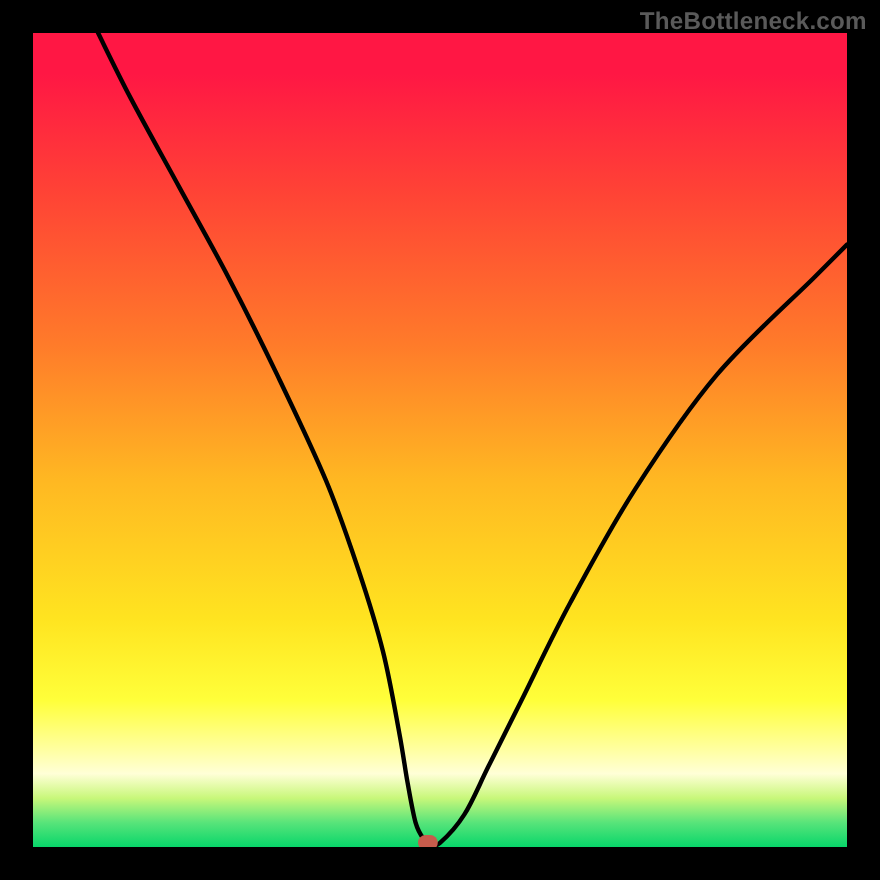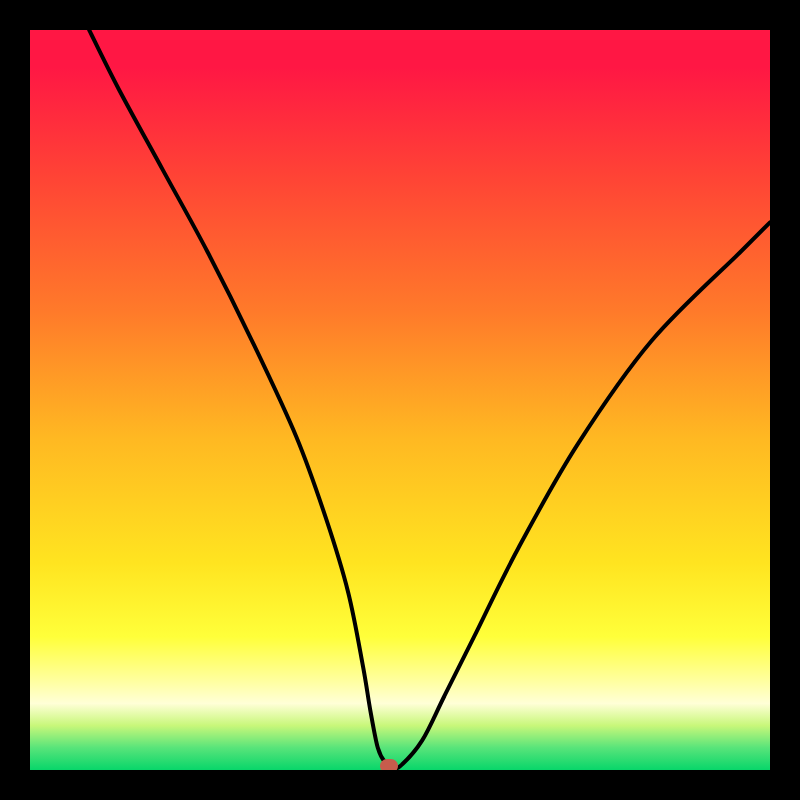--- a/index.html
+++ b/index.html
@@ -70,20 +70,21 @@
     background: #c75c4c;
     border-radius: 7px;
     transform: translate(-50%, -50%);
     z-index: 3;
   }
 </style>
 </head>
 <body>
 
 <div class="frame">
+  <div class="watermark">TheBottleneck.com</div>
 
   <div class="plot-area">
     <div class="gradient"></div>
 
     <svg class="curve" viewBox="0 0 740 740" preserveAspectRatio="none">
       <path id="curve-path" fill="none" stroke="#000" stroke-width="4" stroke-linecap="round" stroke-linejoin="round" d="M 59.20 0.00 C 64.13 9.87, 76.47 35.77, 88.80 59.20 C 101.13 82.63, 118.40 113.47, 133.20 140.60 C 148.00 167.73, 162.80 193.63, 177.60 222.00 C 192.40 250.37, 207.20 279.97, 222.00 310.80 C 236.80 341.63, 254.07 377.40, 266.40 407.00 C 278.73 436.60, 287.37 462.50, 296.00 488.40 C 304.63 514.30, 312.03 537.73, 318.20 562.40 C 324.37 587.07, 329.30 616.67, 333.00 636.40 C 336.70 656.13, 337.93 667.23, 340.40 680.80 C 342.87 694.37, 345.33 709.17, 347.80 717.80 C 350.27 726.43, 352.73 729.52, 355.20 732.60 C 357.67 735.68, 360.13 735.68, 362.60 736.30 C 365.07 736.92, 365.07 740.62, 370.00 736.30 C 374.93 731.98, 384.80 722.12, 392.20 710.40 C 399.60 698.68, 405.77 683.27, 414.40 666.00 C 423.03 648.73, 431.67 631.47, 444.00 606.80 C 456.33 582.13, 471.13 550.07, 488.40 518.00 C 505.67 485.93, 525.40 448.93, 547.60 414.40 C 569.80 379.87, 594.47 342.87, 621.60 310.80 C 648.73 278.73, 690.67 241.73, 710.40 222.00 C 730.13 202.27, 735.07 197.33, 740.00 192.40"></path>
     </svg>
 
     <div id="marker" class="marker" style="left: 358.9px; top: 736.3px; background: rgb(199, 92, 76);"></div>
   </div>

